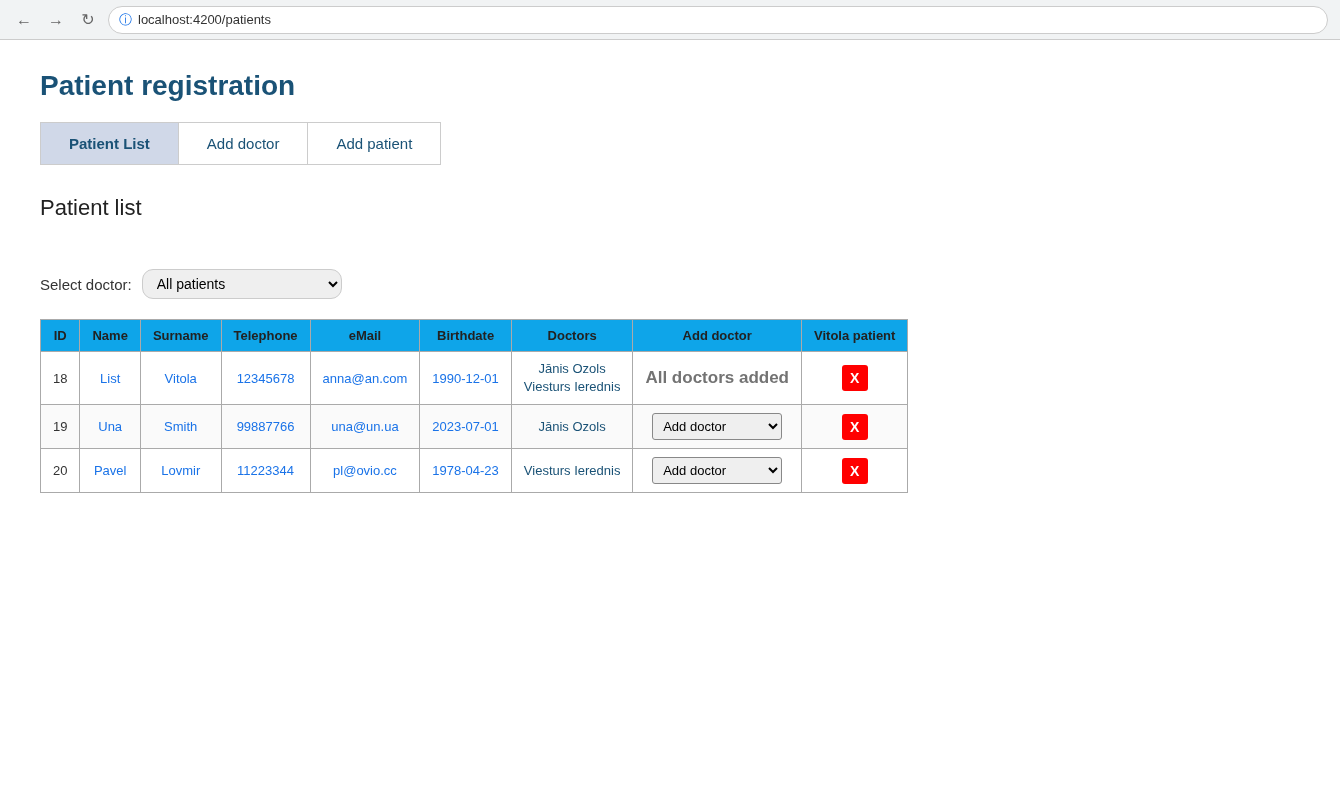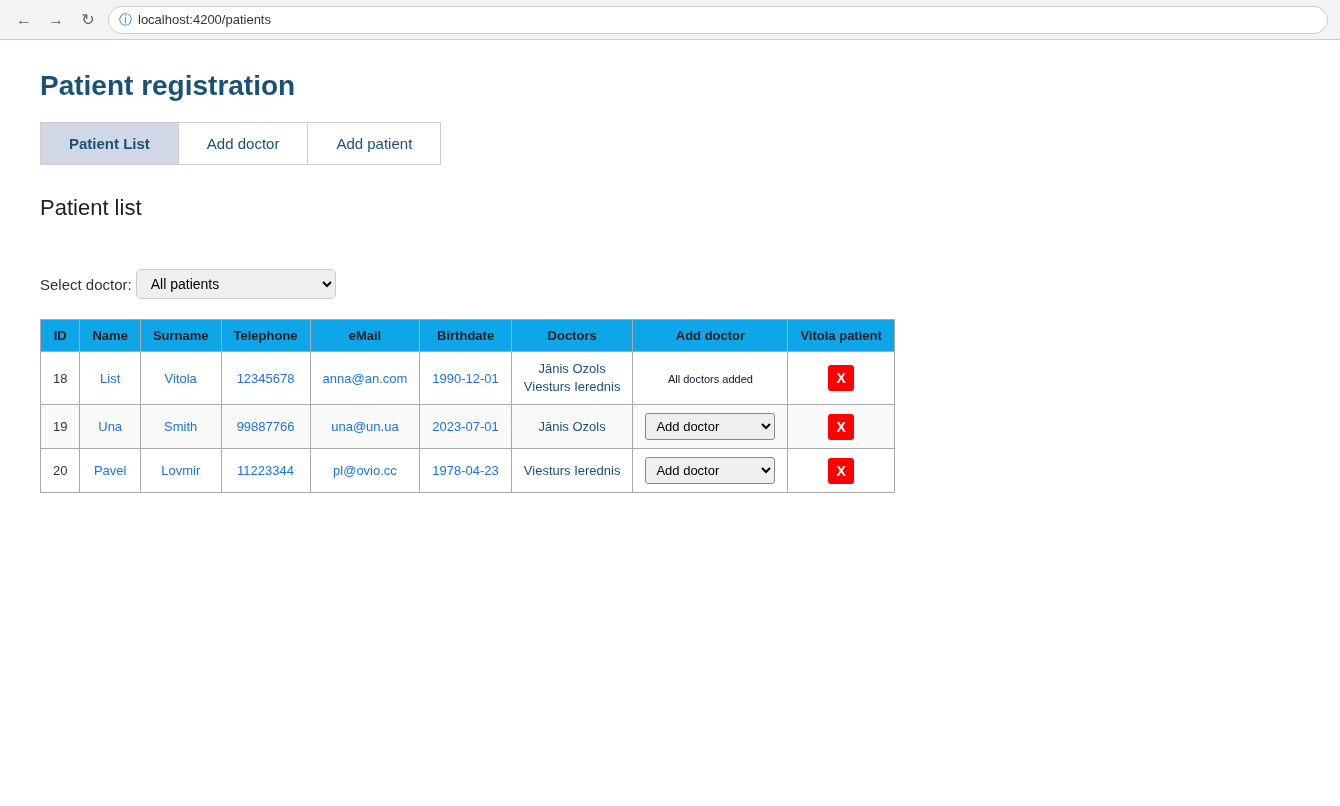--- a/index.html
+++ b/index.html
@@ -80,31 +80,31 @@
     .section-title {
       font-size: 22px;
       font-weight: normal;
       color: #222;
       margin-bottom: 20px;
     }
 
     .select-doctor-row {
       display: flex;
       align-items: center;
-      gap: 4px;
+      gap: 10px;
       margin-bottom: 20px;
       font-size: 15px;
       margin-top: 48px;
     }
 
     .doctor-select {
       padding: 5px 10px;
       font-size: 14px;
       border: 1px solid #ccc;
-      border-radius: 5px;
+      border-radius: 11px;
       width: 200px;
       cursor: pointer;
     }
 
     
     table {
       border-collapse: collapse;
       width: auto;
       min-width: 780px;
     }
@@ -150,22 +150,23 @@
     .add-doctor-select {
       padding: 4px 6px;
       font-size: 13px;
       border: 1px solid #888;
       border-radius: 3px;
       cursor: pointer;
       width: 130px;
     }
 
     .all-doctors-text {
-      color: #0f172a;
-      font-size: 11px;
+      color: #737373;
+      font-size: 17px;
+      font-weight: bold;
     }
 
     tr:nth-child(even) td { background: #fafafa; }
   </style>
 </head>
 <body>
 
 <div class="browser-chrome">
   <button class="nav-btn">←</button>
   <button class="nav-btn">→</button>

